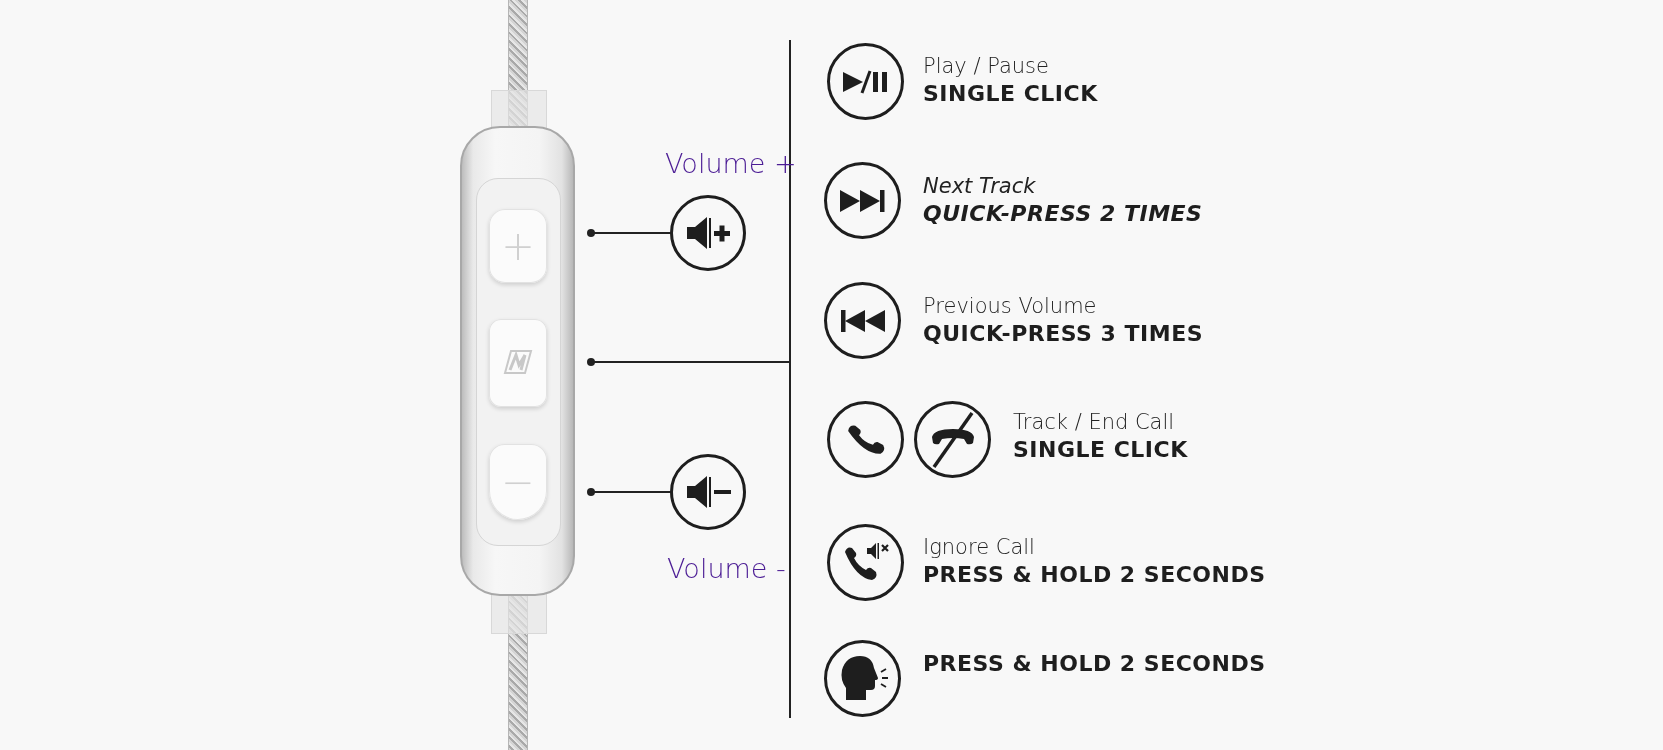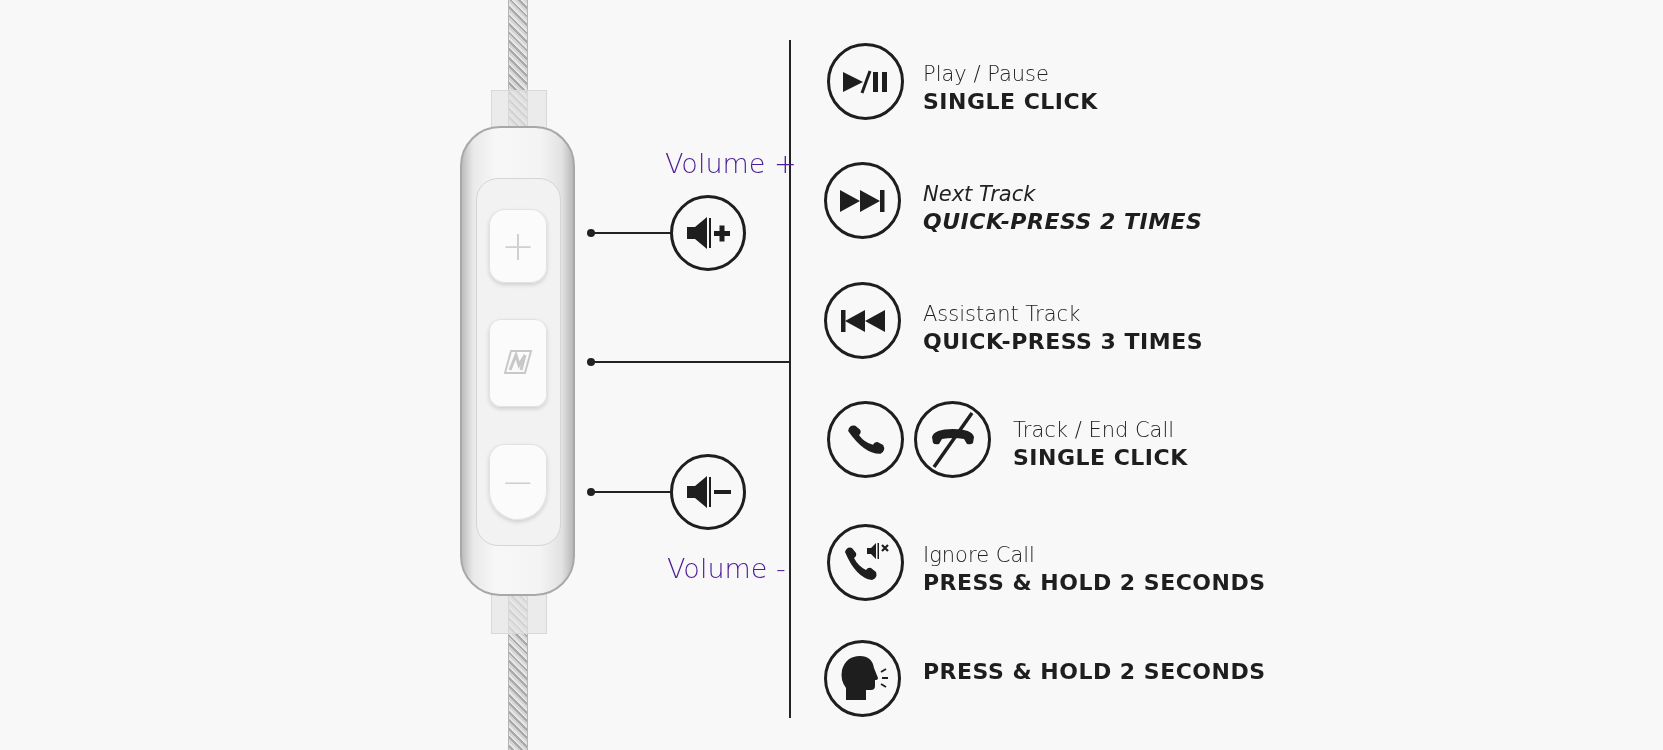--- a/index.html
+++ b/index.html
@@ -18,21 +18,21 @@
   .btn{position:absolute;left:12px;width:58px;border-radius:16px;background:#fbfbfb;
      box-shadow:0 2px 4px rgba(0,0,0,0.15),inset 0 0 0 1px #e2e2e2;
      display:flex;align-items:center;justify-content:center;color:#d0d0d0;font-size:40px;font-weight:300;}
   .btn span{line-height:1;}
   .dot{position:absolute;width:8px;height:8px;border-radius:50%;background:#222;}
   .hline{position:absolute;height:1.5px;background:#222;}
   .vline{position:absolute;left:789px;top:40px;width:1.5px;height:678px;background:#222;}
   .icon-circle{position:absolute;width:72px;height:72px;border:3.5px solid #1e1e1e;border-radius:50%;
      box-sizing:border-box;display:flex;align-items:center;justify-content:center;}
   .vol-label{position:absolute;font-size:27px;color:#4c1d95;font-weight:300;white-space:nowrap;text-align:right;}
-  .row-text{position:absolute;white-space:nowrap;margin-top:8px;}
+  .row-text{position:absolute;white-space:nowrap;}
   .row-title{font-size:21px;font-weight:300;color:#222;line-height:28px;}
   .row-title sup{font-size:10px;vertical-align:top;position:relative;top:-2px;}
   .row-action{font-size:22px;font-weight:bold;color:#1e1e1e;line-height:28px;letter-spacing:0.5px;}
 </style>
 </head>
 <body>
 
 <div>
   <div class="cable" style="top:0;height:130px;"></div>
   <div class="cap" style="top:90px;"></div>
@@ -117,21 +117,21 @@
 
   <div>
     <div class="icon-circle" style="left:824px;top:282px;width:77px;height:77px;">
       <svg width="50" height="26" viewBox="0 0 50 26">
         <rect x="3" y="2" width="4.5" height="22" fill="#1e1e1e"></rect>
         <path d="M27 2 L7 13 L27 24 Z" fill="#1e1e1e"></path>
         <path d="M47 2 L27 13 L47 24 Z" fill="#1e1e1e"></path>
       </svg>
     </div>
     <div class="row-text" style="left:923px;top:292px;">
-      <div class="row-title">Assistant Track</div>
+      <div class="row-title">Previous Volume</div>
       <div class="row-action">QUICK-PRESS 3 TIMES</div>
     </div>
   </div>
 
   <div>
     <div class="icon-circle" style="left:827px;top:401px;width:77px;height:77px;">
       <svg width="44" height="44" viewBox="0 0 44 44">
         <path d="M6 10 Q8 4 14 6 L18 11 Q19 14 16 16 Q20 24 28 28 Q30 25 33 26 L38 30 Q40 36 34 38 Q18 36 6 10 Z" fill="#1e1e1e" transform="rotate(-10 22 22)"></path>
       </svg>
     </div>

